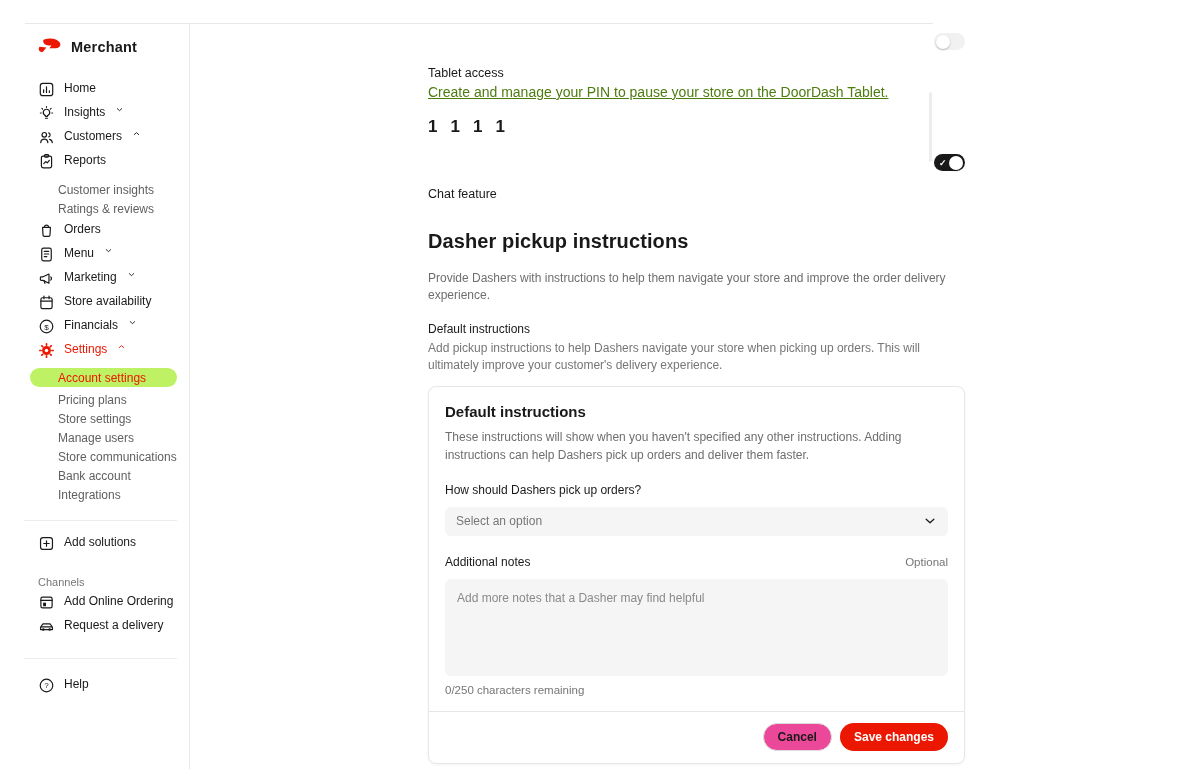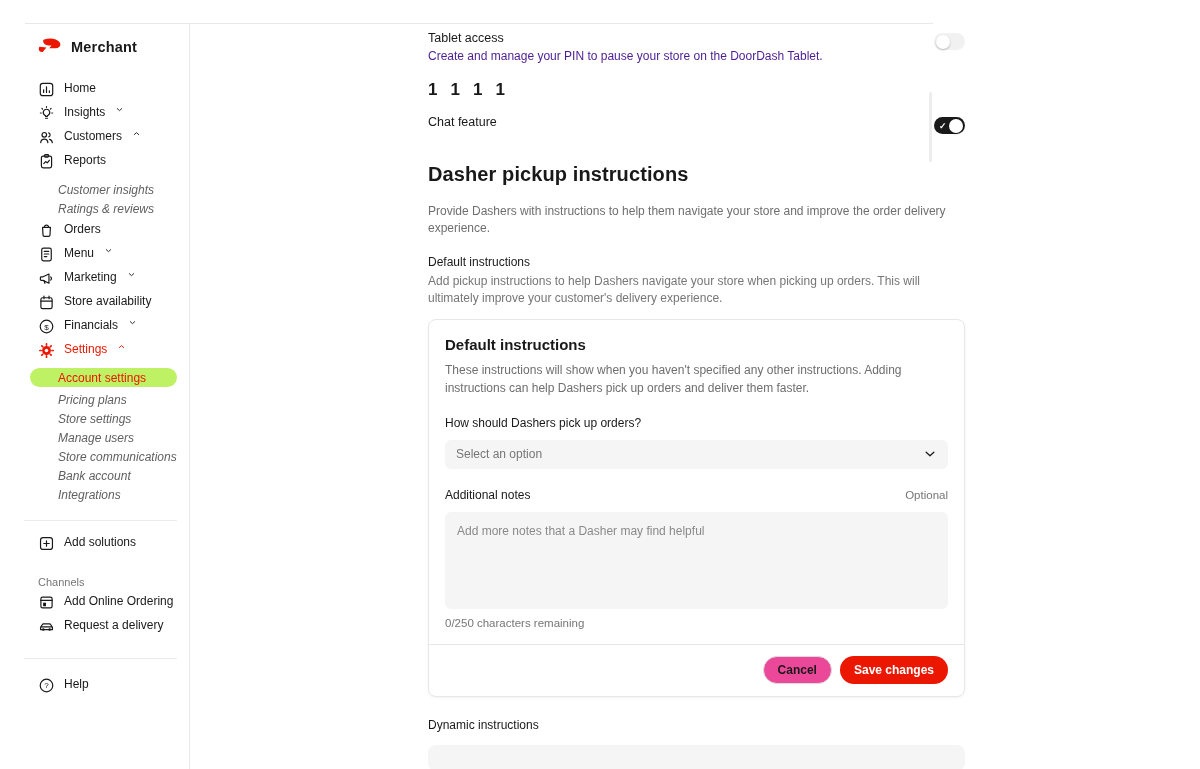--- a/index.html
+++ b/index.html
@@ -16,35 +16,35 @@
   .store { position:relative; margin:30px 0 0 34px; padding-left:20px; cursor:pointer; }
   .store-dot { position:absolute; left:0; top:4px; width:11px; height:11px; border-radius:50%; background:#23A047; }
   .store-name { font-size:15px; font-weight:700; display:flex; align-items:center; gap:4px; }
   .store-type { font-size:11px; color:#767676; margin-top:2px; }
   .nav { margin-top:26px; }
   .nav-row { display:flex; align-items:flex-start; gap:9px; height:24px; padding-left:38px;
     font-size:12px; cursor:pointer; }
   .nav-row .ic { width:17px; height:17px; flex:0 0 17px; display:flex; align-items:center; justify-content:center; }
   .nav-sub { display:flex; align-items:center; height:19px; padding-left:58px; font-size:12px;
     color:#5f5f5f; cursor:pointer; }
-  .sub-group { margin:3px 0 4px;font-style:italic; }
+  .sub-group { margin:3px 0 4px; }
   .nav-row.red, .nav-row.red .lbl { color:#EB1700; }
   .pill-selected { height:19px; margin:2px 12px 3px 30px; padding-left:28px; display:flex; align-items:center;
     background:#bef264; border-radius:10px; color:#EB1700; font-size:12px; cursor:pointer; }
   .side-divider { border-top:1px solid #ececec; margin:16px 12px 0 24px; }
   .add-solutions { margin-top:14px; }
   .channels-label { margin:17px 0 6px 38px; font-size:11px; color:#767676; }
   .help-row { margin-top:18px; }
   .chev { display:inline-flex; margin-left:1px; }
 
   
   .content { position:absolute; left:428px; top:24px; width:537px; }
   .setting-row { display:flex; justify-content:space-between; align-items:flex-start; margin-top:7px; }
-  .setting-label { font-size:12.5px; font-weight:500; }
-  .setting-desc { font-size:12px; color:#4c1d95; margin-top:4px; }
+  .setting-label { font-size:12.5px; font-weight:500;margin-top:35px; }
+  .setting-desc { font-size:14px; color:#4d7c0f; margin-top:4px;text-decoration:underline; }
   .toggle { position:relative; width:31px; height:17px; border-radius:9px; flex:0 0 31px; cursor:pointer; margin-top:2px; }
   .toggle.off { background:#f1f1f1; }
   .toggle.on  { background:#191919; }
   .knob { position:absolute; top:1.5px; width:14px; height:14px; border-radius:50%; background:#fff;
     box-shadow:0 1px 2px rgba(0,0,0,.25); }
   .toggle.off .knob { left:2px; }
   .toggle.on  .knob { right:2px; }
   .toggle .tick { position:absolute; left:5px; top:3.5px; color:#fff; font-size:9px; line-height:10px; font-weight:700; }
   .pin { display:flex; gap:13px; margin-top:17px; }
   .pin span { font-size:17px; font-weight:700; }

